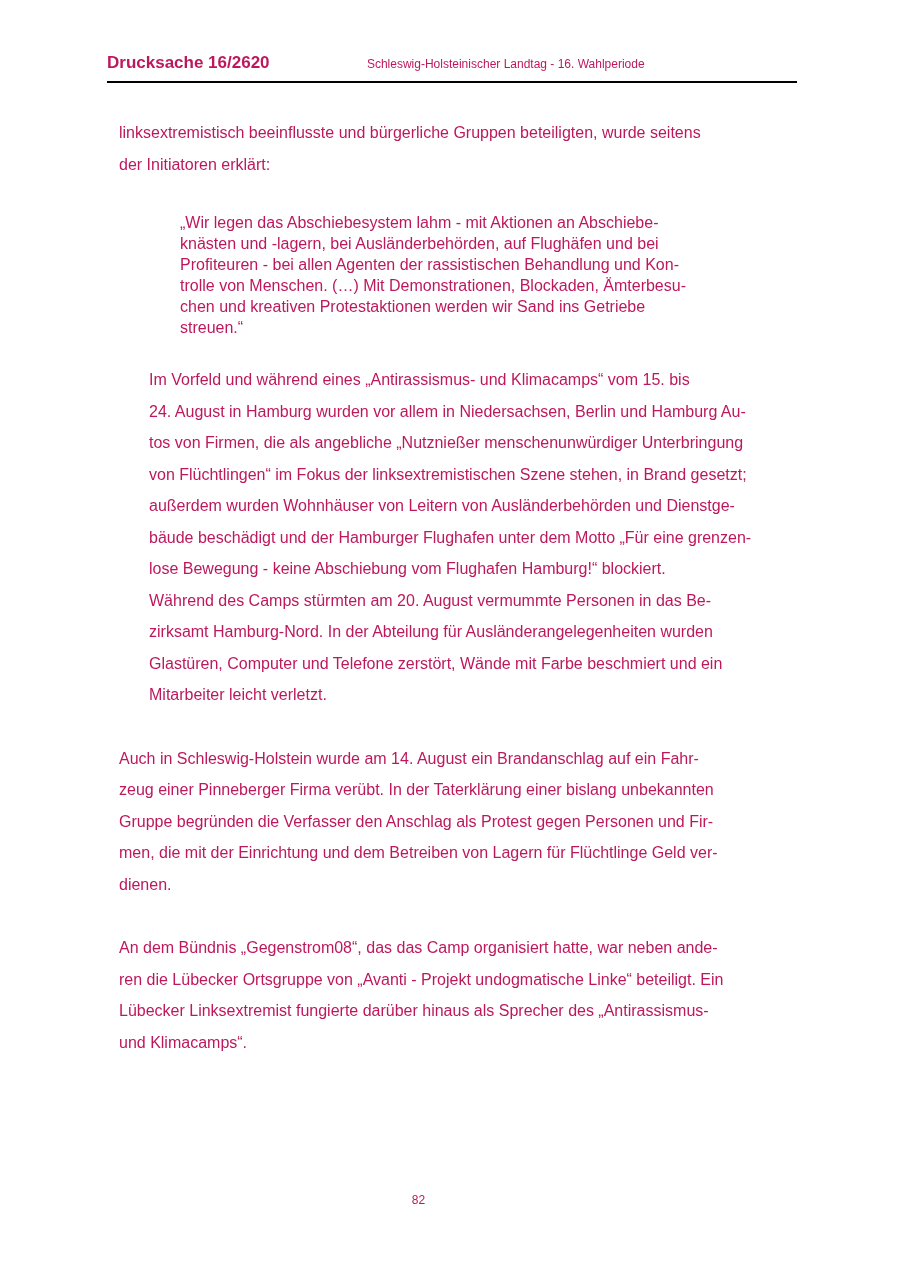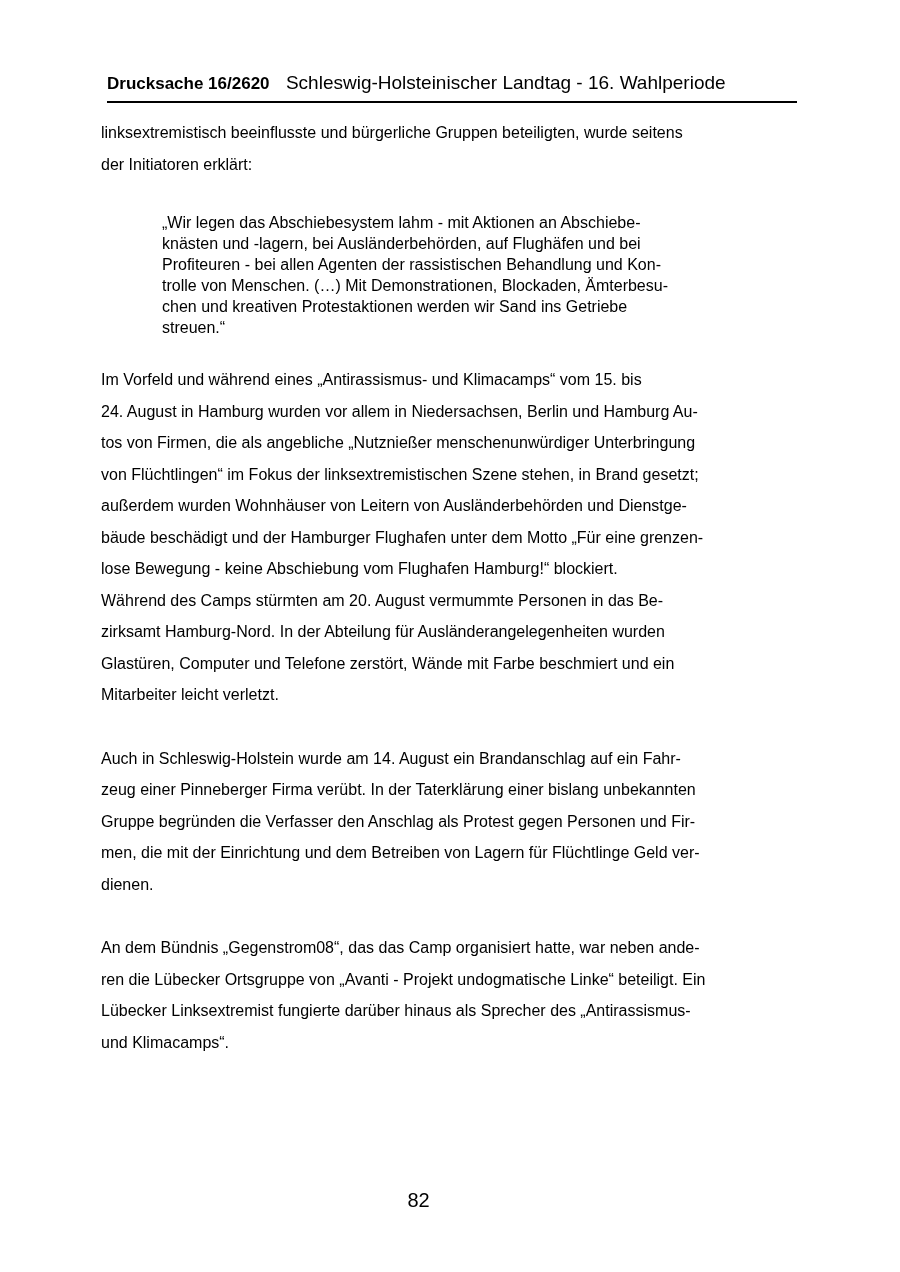--- a/index.html
+++ b/index.html
@@ -6,21 +6,21 @@
   html, body {
     margin: 0;
     padding: 0;
     background: #ffffff;
   }
   .page {
     position: relative;
     width: 900px;
     height: 1272px;
     background: #ffffff;
-    color: #000000;
+    color: #be185d;
     font-family: "Liberation Sans", sans-serif;
     overflow: hidden;
   }
   .header {
     position: absolute;
     top: 53px;
     left: 107px;
     width: 690px;
     display: flex;
     align-items: baseline;
@@ -29,57 +29,57 @@
   }
   .doc-id {
     font-weight: bold;
     font-size: 17px;
     line-height: 20px;
     white-space: nowrap;
   }
   .doc-title {
     flex: 1;
     text-align: center;
-    font-size: 19px;
+    font-size: 12px;
     line-height: 20px;
     padding-right: 55px;
     white-space: nowrap;
-    margin-top: 20px;
   }
   .content {
     position: absolute;
     top: 80px;
-    left: 101px;
+    left: 119px;
     width: 706px;
   }
   .content p {
     margin: 32px 0 0 0;
     font-size: 16px;
     line-height: 31.5px;
     white-space: pre-line;
   }
   .content > p:first-child {
     margin-top: 37px;
   }
   .content blockquote.quote {
     margin: 32px 0 0 61px;
     font-size: 16px;
     line-height: 21px;
     white-space: pre-line;
   }
   .content p.after-quote {
     margin-top: 26px;
+    margin-left: 30px;
   }
   .footer {
     position: absolute;
     top: 1190px;
     left: 0;
     width: 837px;
     text-align: center;
-    font-size: 20px;
+    font-size: 12px;
     line-height: 21px;
   }
 </style>
 </head>
 <body>
 
 <div class="page">
 
   <header class="header">
     <span class="doc-id">Drucksache 16/2620</span>

